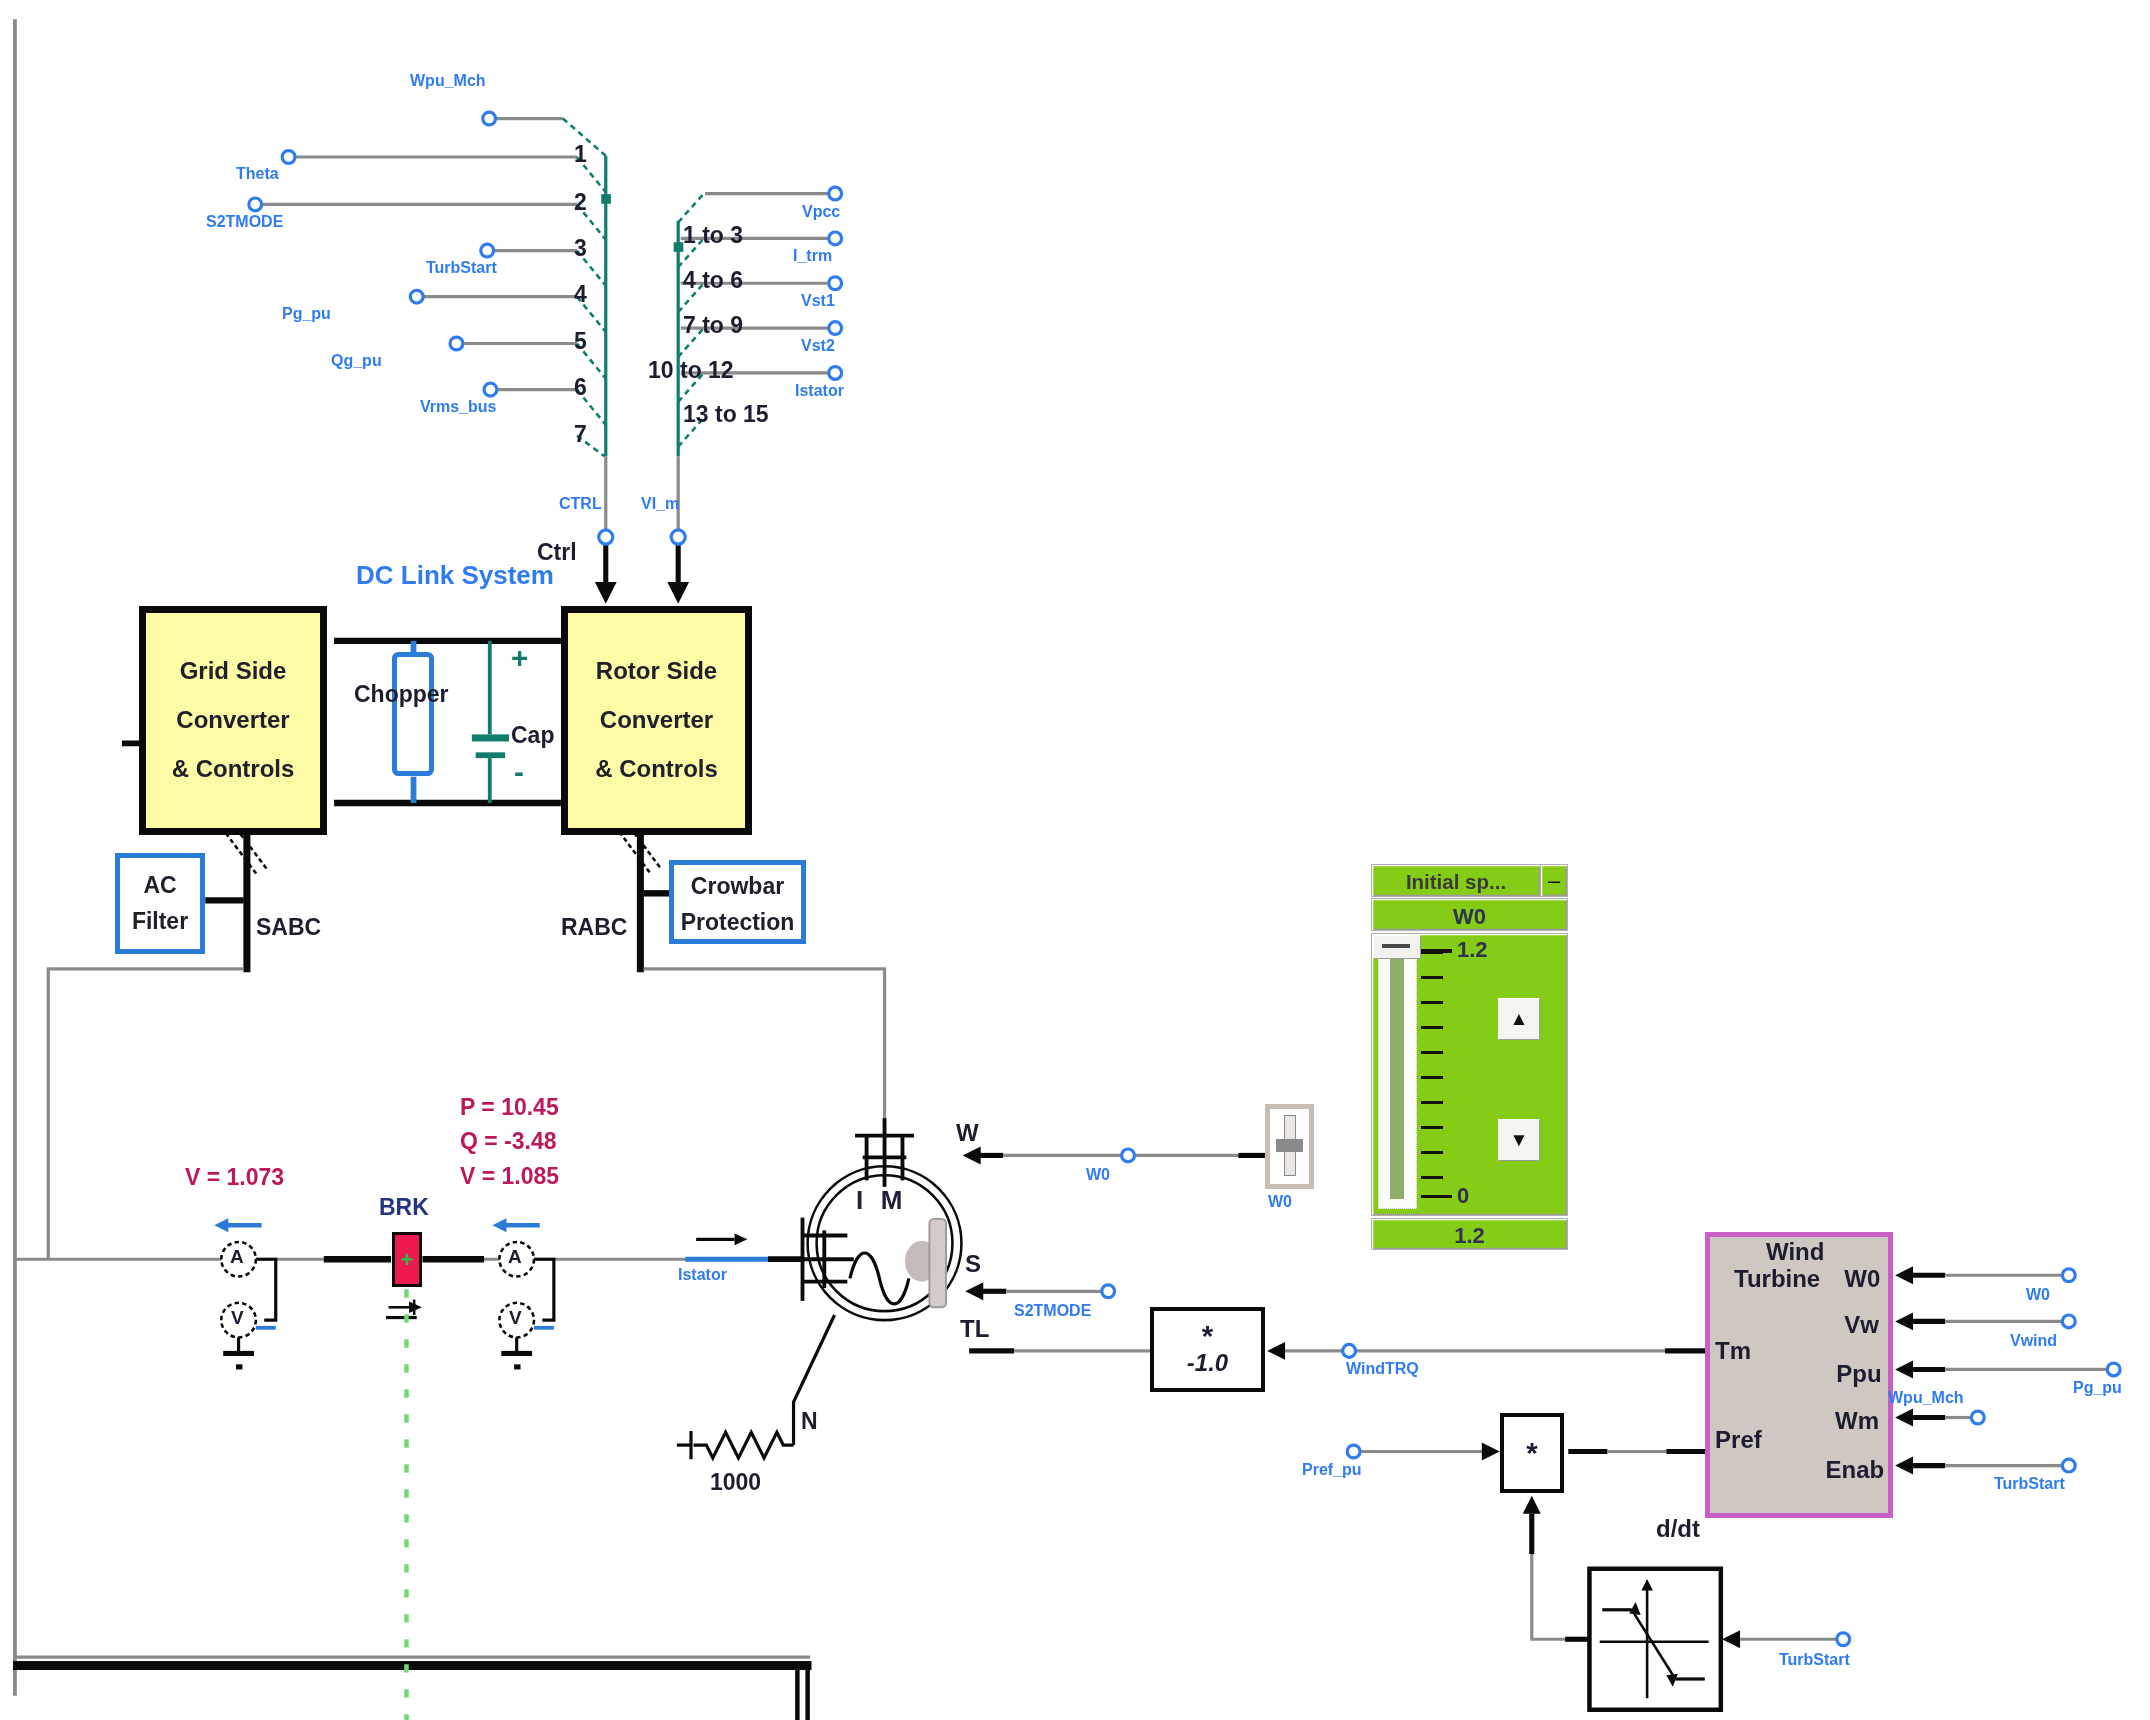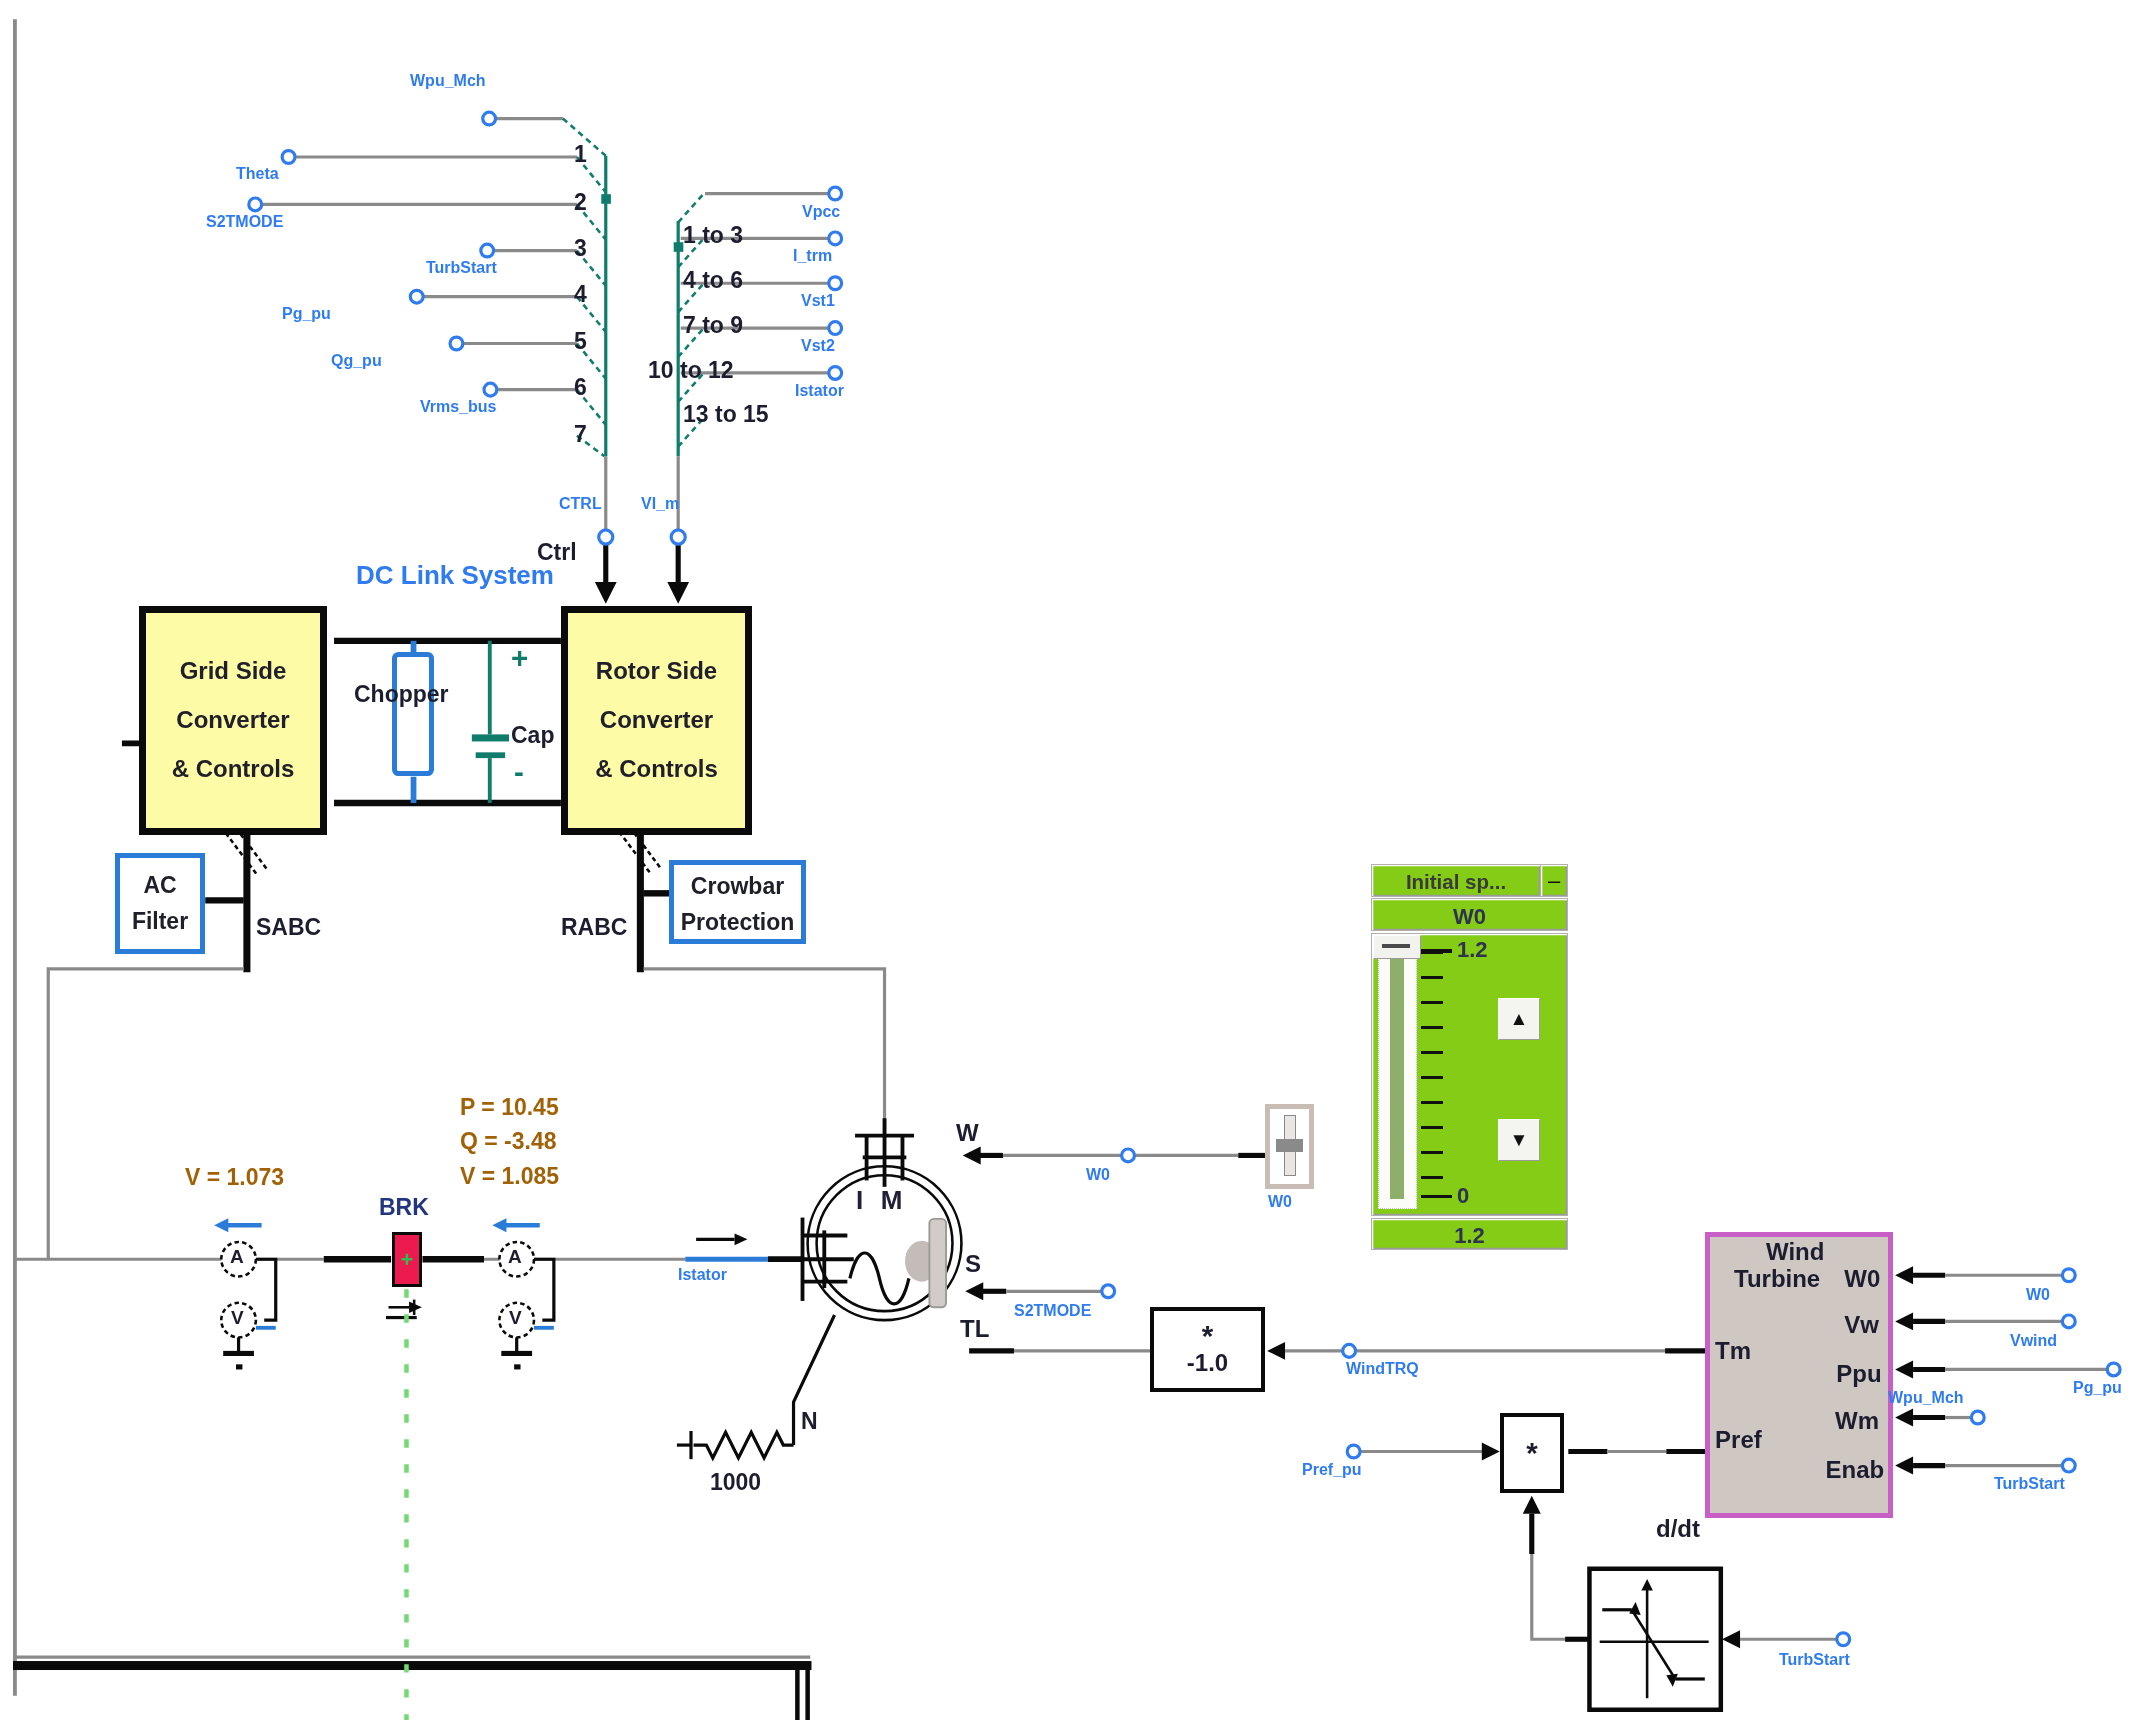--- a/index.html
+++ b/index.html
@@ -4,31 +4,31 @@
 <style>
   html,body{margin:0;padding:0;background:#fff;}
   #canvas{position:relative;width:2151px;height:1720px;background:#ffffff;overflow:hidden;
           font-family:"Liberation Sans",sans-serif;}
   #wires{position:absolute;left:0;top:0;z-index:1;}
   .t{position:absolute;white-space:pre;z-index:5;line-height:1.1;}
   .sig{color:#2f7bf0;font-size:16px;font-weight:600;}
   .sigbig{color:#2f7bf0;font-size:26px;font-weight:600;}
   .blk{color:#1d1d30;font-size:23px;font-weight:600;}
   .port{color:#1d1d30;font-size:24px;font-weight:600;}
-  .meter{color:#a16207;font-size:23px;font-weight:700;}
+  .meter{color:#be185d;font-size:23px;font-weight:700;}
   .teal{color:#0f7c6c;font-size:29.5px;font-weight:700;}
   .box{position:absolute;box-sizing:border-box;z-index:3;}
   .yellow{background:#fdfba6;border:7.7px solid #0a0a0a;}
   .yellow .ln{display:block;text-align:center;font-size:24px;font-weight:600;color:#20202a;line-height:49px;}
   .bluebox{background:#ffffff;border:5.1px solid #2b7cd8;}
   .bluebox .ln{display:block;text-align:center;font-size:23px;font-weight:600;color:#20202a;line-height:36px;}
   .mult{background:#ffffff;border:4.5px solid #0a0a0a;display:flex;flex-direction:column;
         align-items:center;justify-content:center;}
   .mult .star{font-size:29.5px;font-weight:700;color:#1d1d30;line-height:26px;}
-  .mult .gain{font-size:24px;font-weight:700;color:#1d1d30;}
+  .mult .gain{font-size:24px;font-weight:700;color:#1d1d30;font-style:italic;}
   .panelrow{position:absolute;box-sizing:border-box;background:#84cc16;border:1.3px solid #b0b0ae;
             box-shadow:inset 1.3px 1.3px 0 #ffffff, inset -1.3px -1.3px 0 #9b9b99;z-index:4;}
   .pnltxt{color:#2f3350;font-size:22px;font-weight:700;text-align:center;width:100%;position:absolute;}
   .sliderbtn{position:absolute;box-sizing:border-box;background:#f4f4f1;border:1.3px solid #9b9b99;
              border-top-color:#ffffff;border-left-color:#ffffff;display:flex;align-items:center;
              justify-content:center;font-size:19px;color:#111;z-index:5;}
   .wt-port{position:absolute;font-size:24px;font-weight:600;color:#1d1d30;white-space:pre;}
 </style>
 </head>
 <body>

